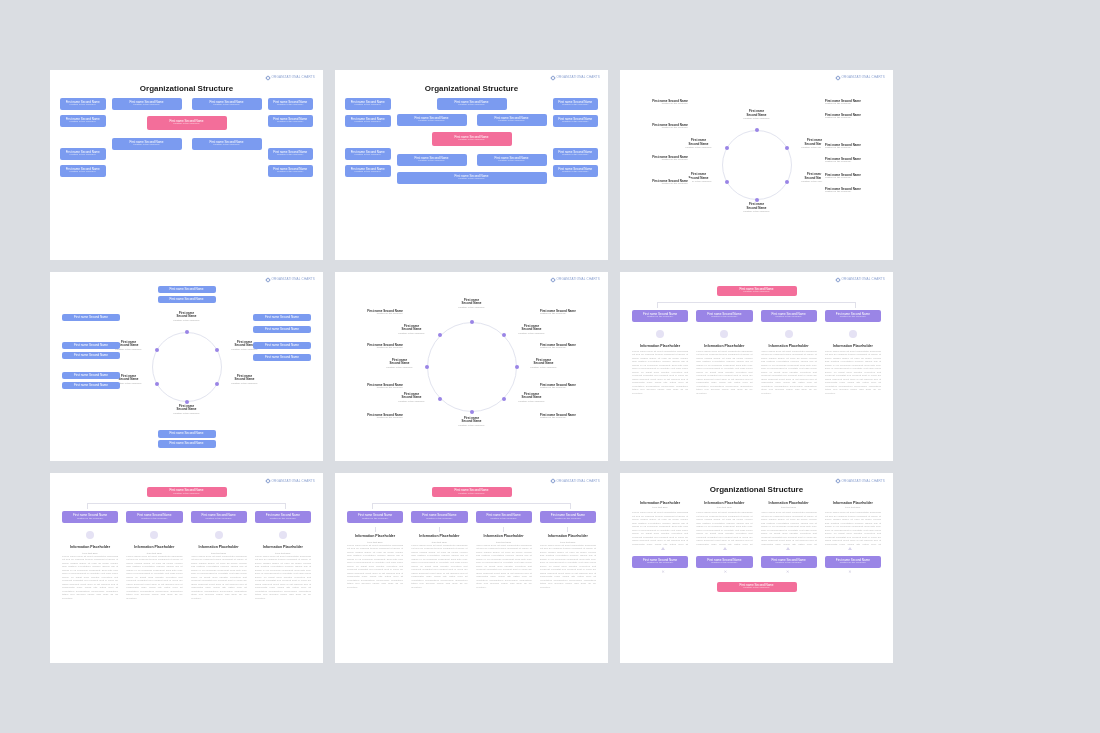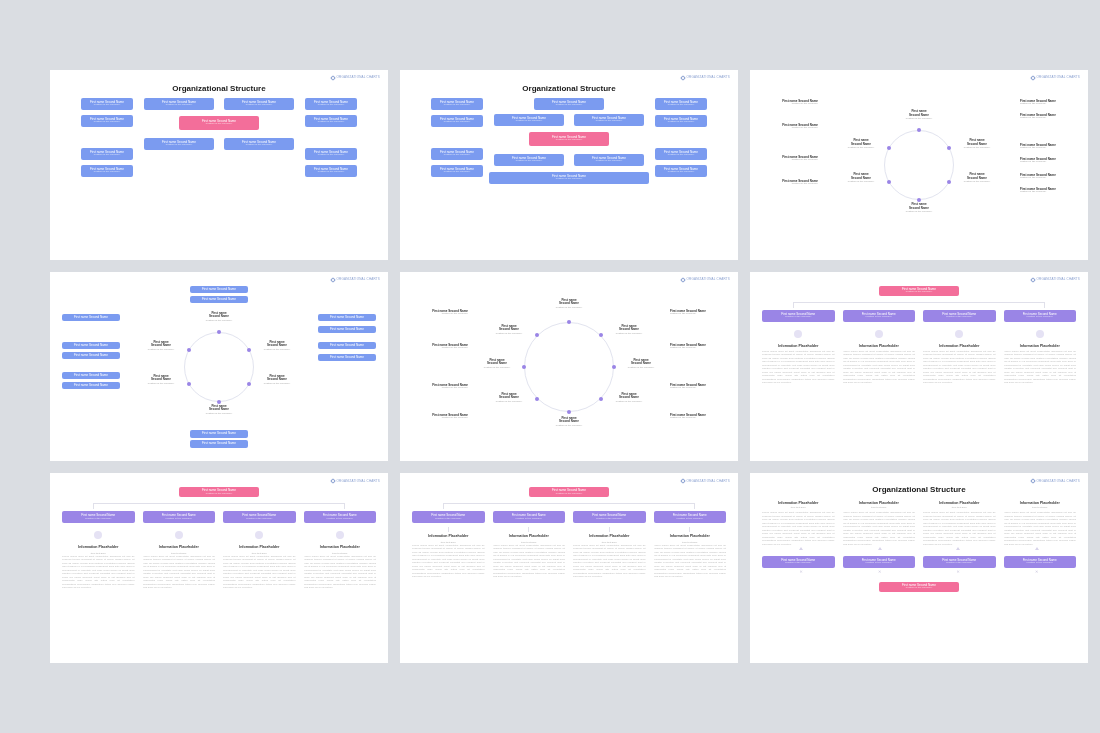--- a/index.html
+++ b/index.html
@@ -9,21 +9,21 @@
     width: 1100px;
     height: 733px;
     overflow: hidden;
     padding: 70px 50px;
   }
   .grid {
     display: grid;
     grid-template-columns: repeat(3, 1fr);
     grid-template-rows: repeat(3, 1fr);
     gap: 12px;
-    width: 1038px;
+    width: 843px;
     height: 593px;
   }
   .slide {
     background: #ffffff;
     position: relative;
     overflow: hidden;
     font-size: 3px;
     line-height: 1.2;
     color: #444;
   }

